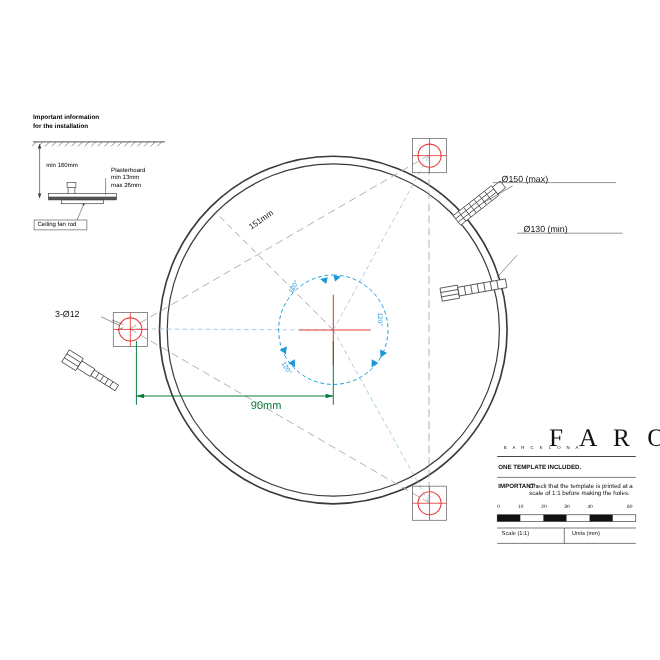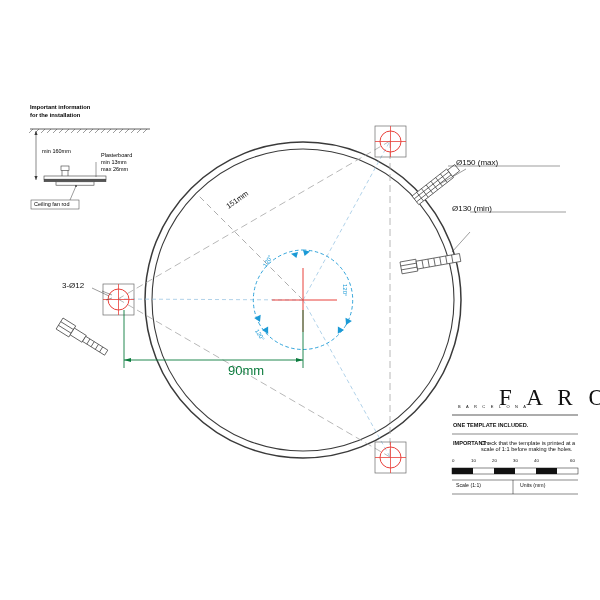--- a/index.html
+++ b/index.html
@@ -33,21 +33,21 @@
     line-height: 1.15;
   }
   .small {
     font-size: 5.5px;
   }
   .note-title {
     font-size: 5.8px;
     font-weight: bold;
   }
   .dim {
-    font-size: 13px;
+    font-size: 10px;
     color: #0a7a3c;
     padding-left: 36px;
   }
   .dimblack {
     font-size: 7.5px;
     color: #111;
   }
   .angle {
     font-size: 6px;
     color: #1b9ad6;
@@ -281,23 +281,23 @@
   <div class="txt note-title" style="left:30px; top:112px;">for the installation</div>
 
   <div class="txt small" style="left:42px; top:148px;">min 160mm</div>
 
   <div class="txt small" style="left:101px; top:152px;">Plasterboard</div>
   <div class="txt small" style="left:101px; top:159px;">min 13mm</div>
   <div class="txt small" style="left:101px; top:166px;">max 26mm</div>
 
   <div class="txt small" style="left:34px; top:201px;">Ceiling fan rod</div>
 
-  <div class="txt label" style="left:62px; top:281px;">3-Ø12</div>
+  <div class="txt label" style="left:50px; top:281px;">3-Ø12</div>
   <div class="txt label" style="left:456px; top:158px;">Ø150 (max)</div>
-  <div class="txt label" style="left:452px; top:204px;">Ø130 (min)</div>
+  <div class="txt label" style="left:476px; top:204px;">Ø130 (min)</div>
 
   <div class="txt dimblack rot-e" style="left:225px; top:204px;">151mm</div>
   <div class="txt dim" style="left:192px; top:364px;">90mm</div>
 
   <div class="txt angle rot-c" style="left:262px; top:265px;">120°</div>
   <div class="txt angle rot-b" style="left:348px; top:284px;">120°</div>
   <div class="txt angle rot-d" style="left:259px; top:328px;">120°</div>
 
   <div class="txt brand" style="left:455px; top:385px;margin-left:44px;">F A R O</div>
   <div class="txt brandsub" style="left:458px; top:405px;">B A R C E L O N A</div>

